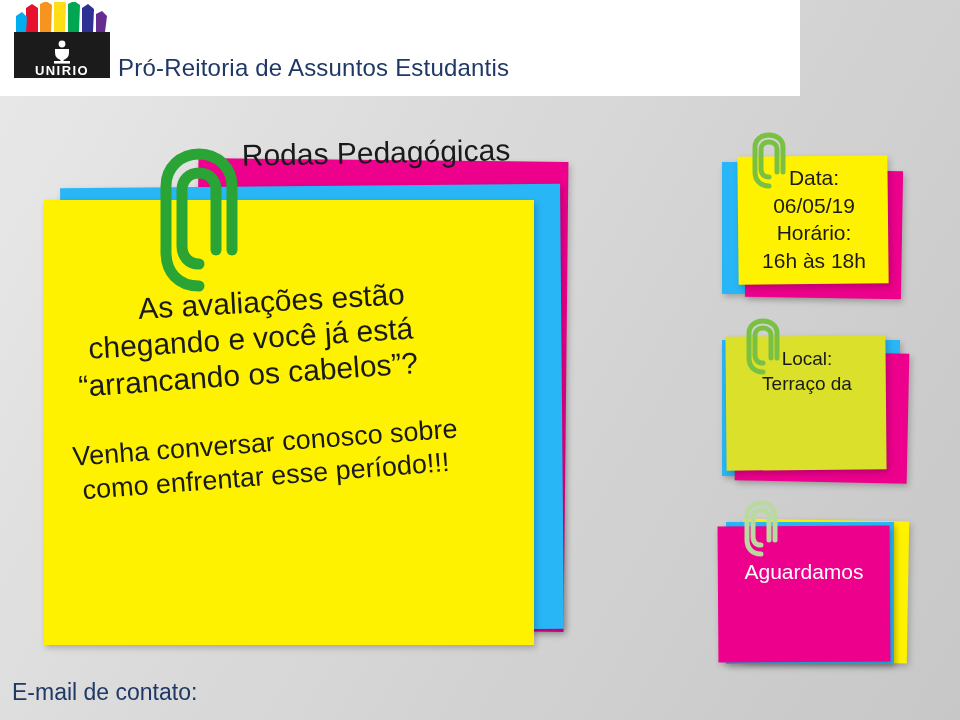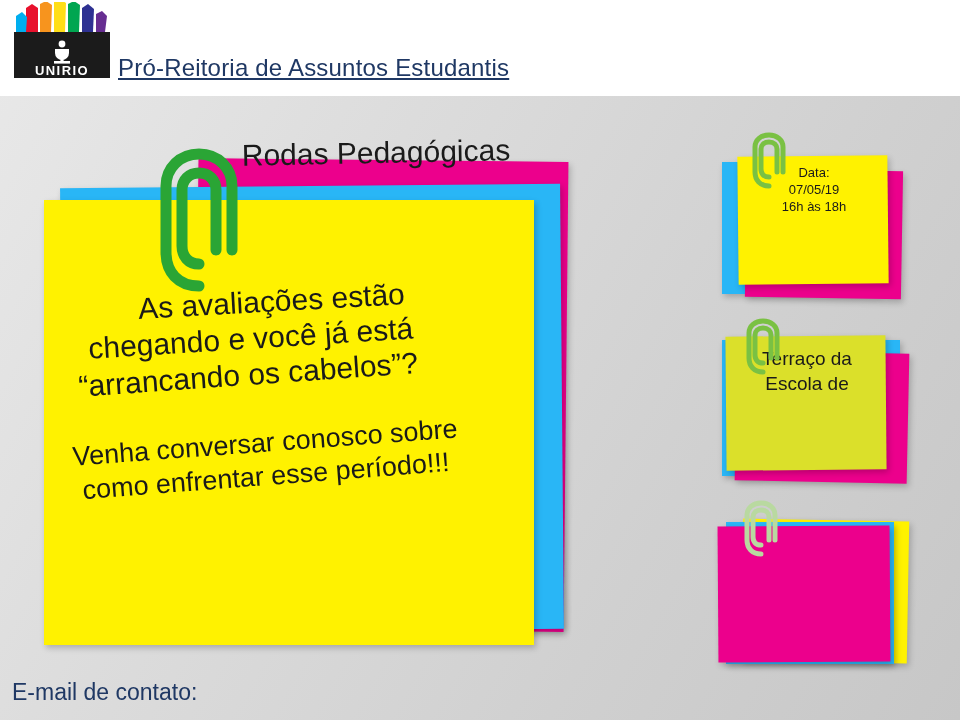--- a/index.html
+++ b/index.html
@@ -18,41 +18,40 @@
     width: 960px;
     height: 720px;
     background: linear-gradient(120deg, #e9e9e9 0%, #dcdcdc 35%, #d0d0d0 70%, #c7c7c7 100%);
     overflow: hidden;
   }
 
   
   .header {
     position: absolute;
     left: 0; top: 0;
-    width: 960px;
+    width: 800px;
     height: 96px;
     background: #ffffff;
     z-index: 40;
   }
   .logo {
     position: absolute;
     left: 8px; top: 2px;
     width: 108px;
     height: 90px;
   }
   .logo svg { display: block; }
   .header-title {
     position: absolute;
     left: 118px;
     top: 54px;
     font-size: 24px;
     color: #1f3864;
     letter-spacing: 0.2px;
     white-space: nowrap;
-    text-decoration: underline;
   }
 
   
   .note {
     position: absolute;
     box-shadow: 2px 3px 6px rgba(0,0,0,0.22);
   }
   .clip {
     position: absolute;
     z-index: 30;
@@ -132,21 +131,21 @@
     background: #fff200;
     transform: rotate(-0.6deg);
   }
   .s1-clip { left: 752px; top: 132px; }
   .s1-text {
     position: absolute;
     left: 740px; top: 164px;
     width: 148px;
     text-align: center;
     z-index: 20;
-    font-size: 13px;
+    font-size: 21px;
     line-height: 1.32;
     color: #1a1a1a;
   }
 
   
   .s2-cyan {
     left: 722px; top: 340px;
     width: 178px; height: 136px;
     background: #29b6f6;
   }
@@ -273,47 +272,49 @@
   <div class="note s1-pink"></div>
   <div class="note s1-yellow"></div>
   <div class="clip s1-clip">
     <svg width="34" height="58" viewBox="0 0 34 58">
       <path d="M17 54 C8 54 3 48 3 40 L3 15 C3 8 9 3 17 3 C25 3 31 8 31 15 L31 40" fill="none" stroke="#7ac143" stroke-width="5" stroke-linecap="round"></path>
       <path d="M17 45 C12 45 9 42 9 37 L9 17 C9 13 12 10 17 10 C22 10 25 13 25 17 L25 40" fill="none" stroke="#7ac143" stroke-width="5" stroke-linecap="round"></path>
     </svg>
   </div>
   <div class="s1-text">
     <div>Data:</div>
-    <div>07/05/19</div>
+    <div>06/05/19</div>
+    <div>Horário:</div>
     <div>16h às 18h</div>
   </div>
 
   <div class="note s2-cyan"></div>
   <div class="note s2-pink"></div>
   <div class="note s2-yellow"></div>
   <div class="clip s2-clip">
     <svg width="34" height="58" viewBox="0 0 34 58">
       <path d="M17 54 C8 54 3 48 3 40 L3 15 C3 8 9 3 17 3 C25 3 31 8 31 15 L31 40" fill="none" stroke="#7ac143" stroke-width="5" stroke-linecap="round"></path>
       <path d="M17 45 C12 45 9 42 9 37 L9 17 C9 13 12 10 17 10 C22 10 25 13 25 17 L25 40" fill="none" stroke="#7ac143" stroke-width="5" stroke-linecap="round"></path>
     </svg>
   </div>
   <div class="s2-text">
+    <div>Local:</div>
     <div>Terraço da</div>
-    <div>Escola de</div>
   </div>
 
   <div class="note s3-yellow"></div>
   <div class="note s3-cyan"></div>
   <div class="note s3-pink"></div>
   <div class="clip s3-clip">
     <svg width="34" height="58" viewBox="0 0 34 58">
       <path d="M17 54 C8 54 3 48 3 40 L3 15 C3 8 9 3 17 3 C25 3 31 8 31 15 L31 40" fill="none" stroke="#b9d9a0" stroke-width="5" stroke-linecap="round"></path>
       <path d="M17 45 C12 45 9 42 9 37 L9 17 C9 13 12 10 17 10 C22 10 25 13 25 17 L25 40" fill="none" stroke="#b9d9a0" stroke-width="5" stroke-linecap="round"></path>
     </svg>
   </div>
   <div class="s3-text">
+    <div>Aguardamos</div>
   </div>
 
   <div class="contact">
     <div>E-mail de contato:</div>
   </div>
 
 </div>
 
 </body></html>

